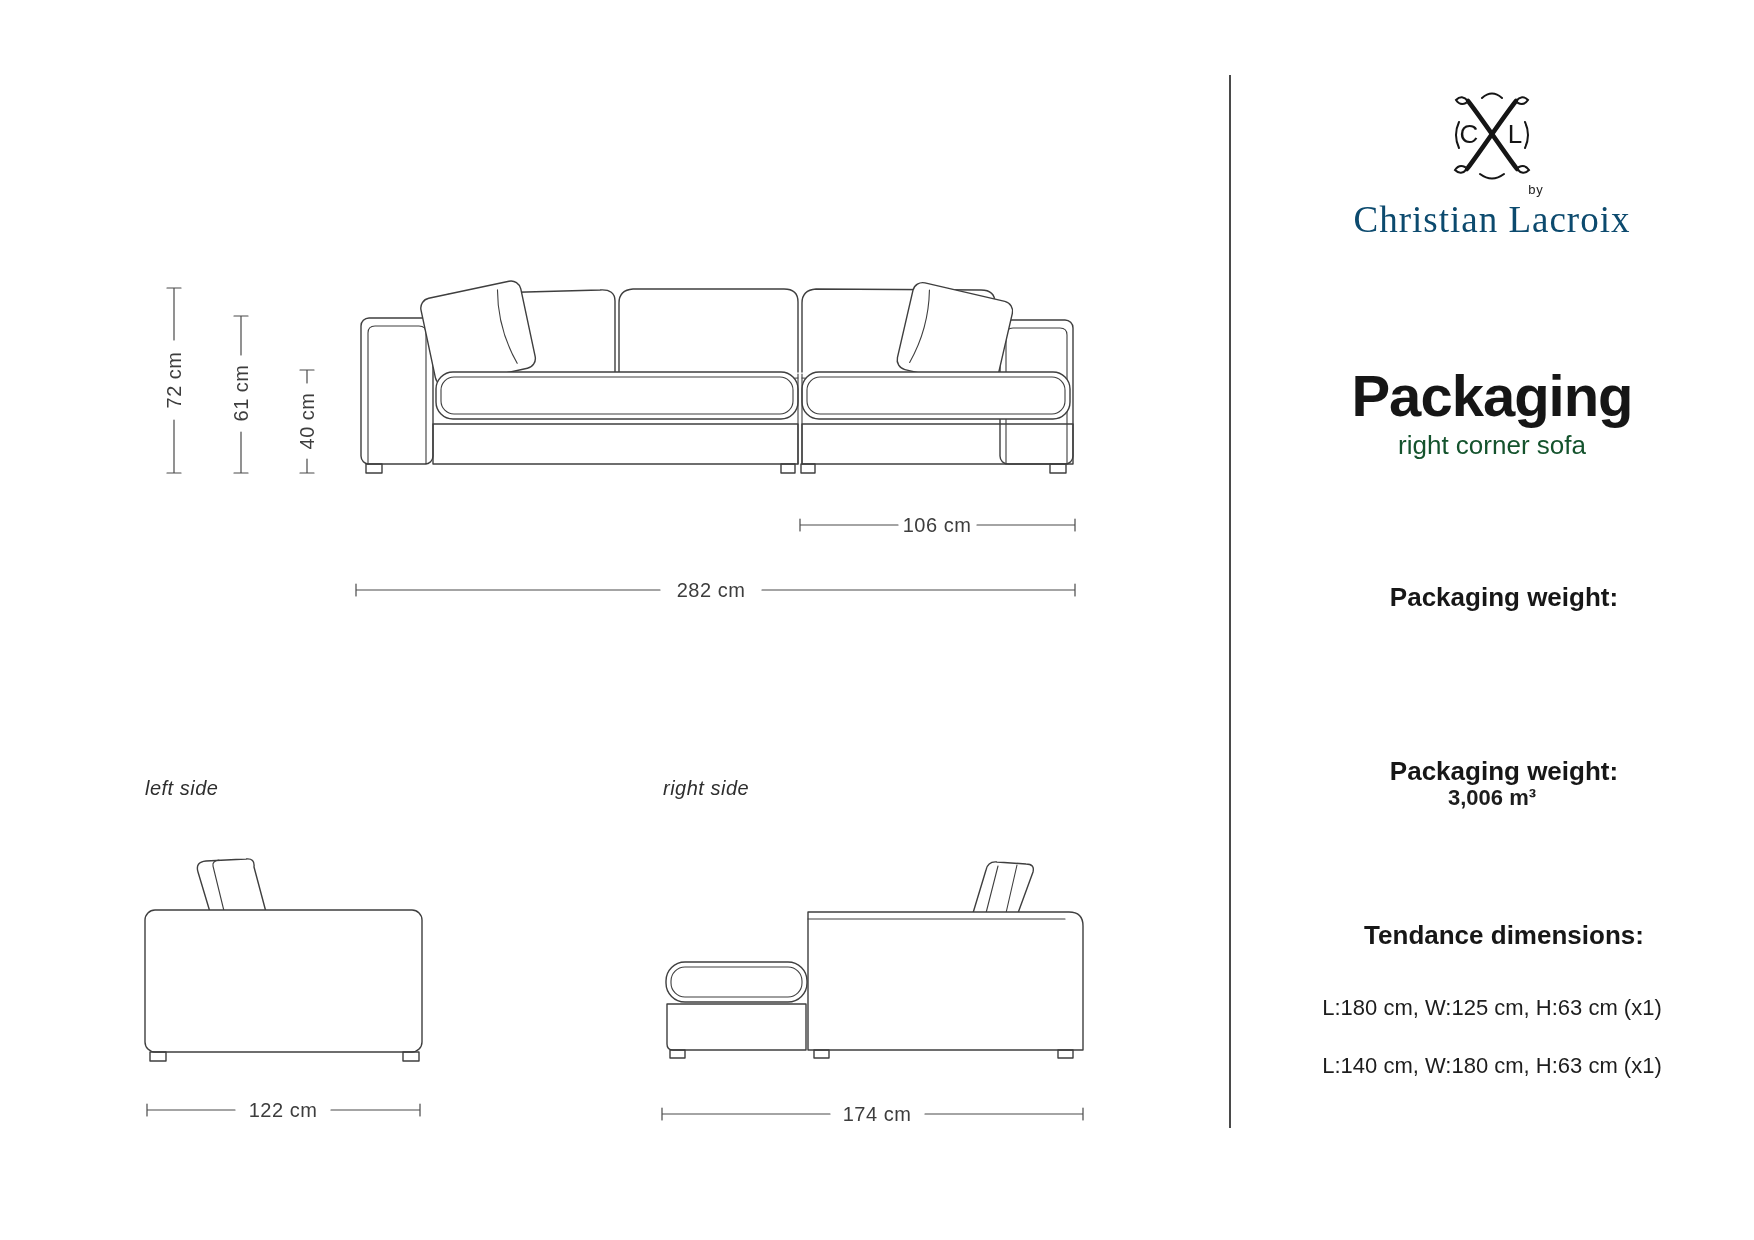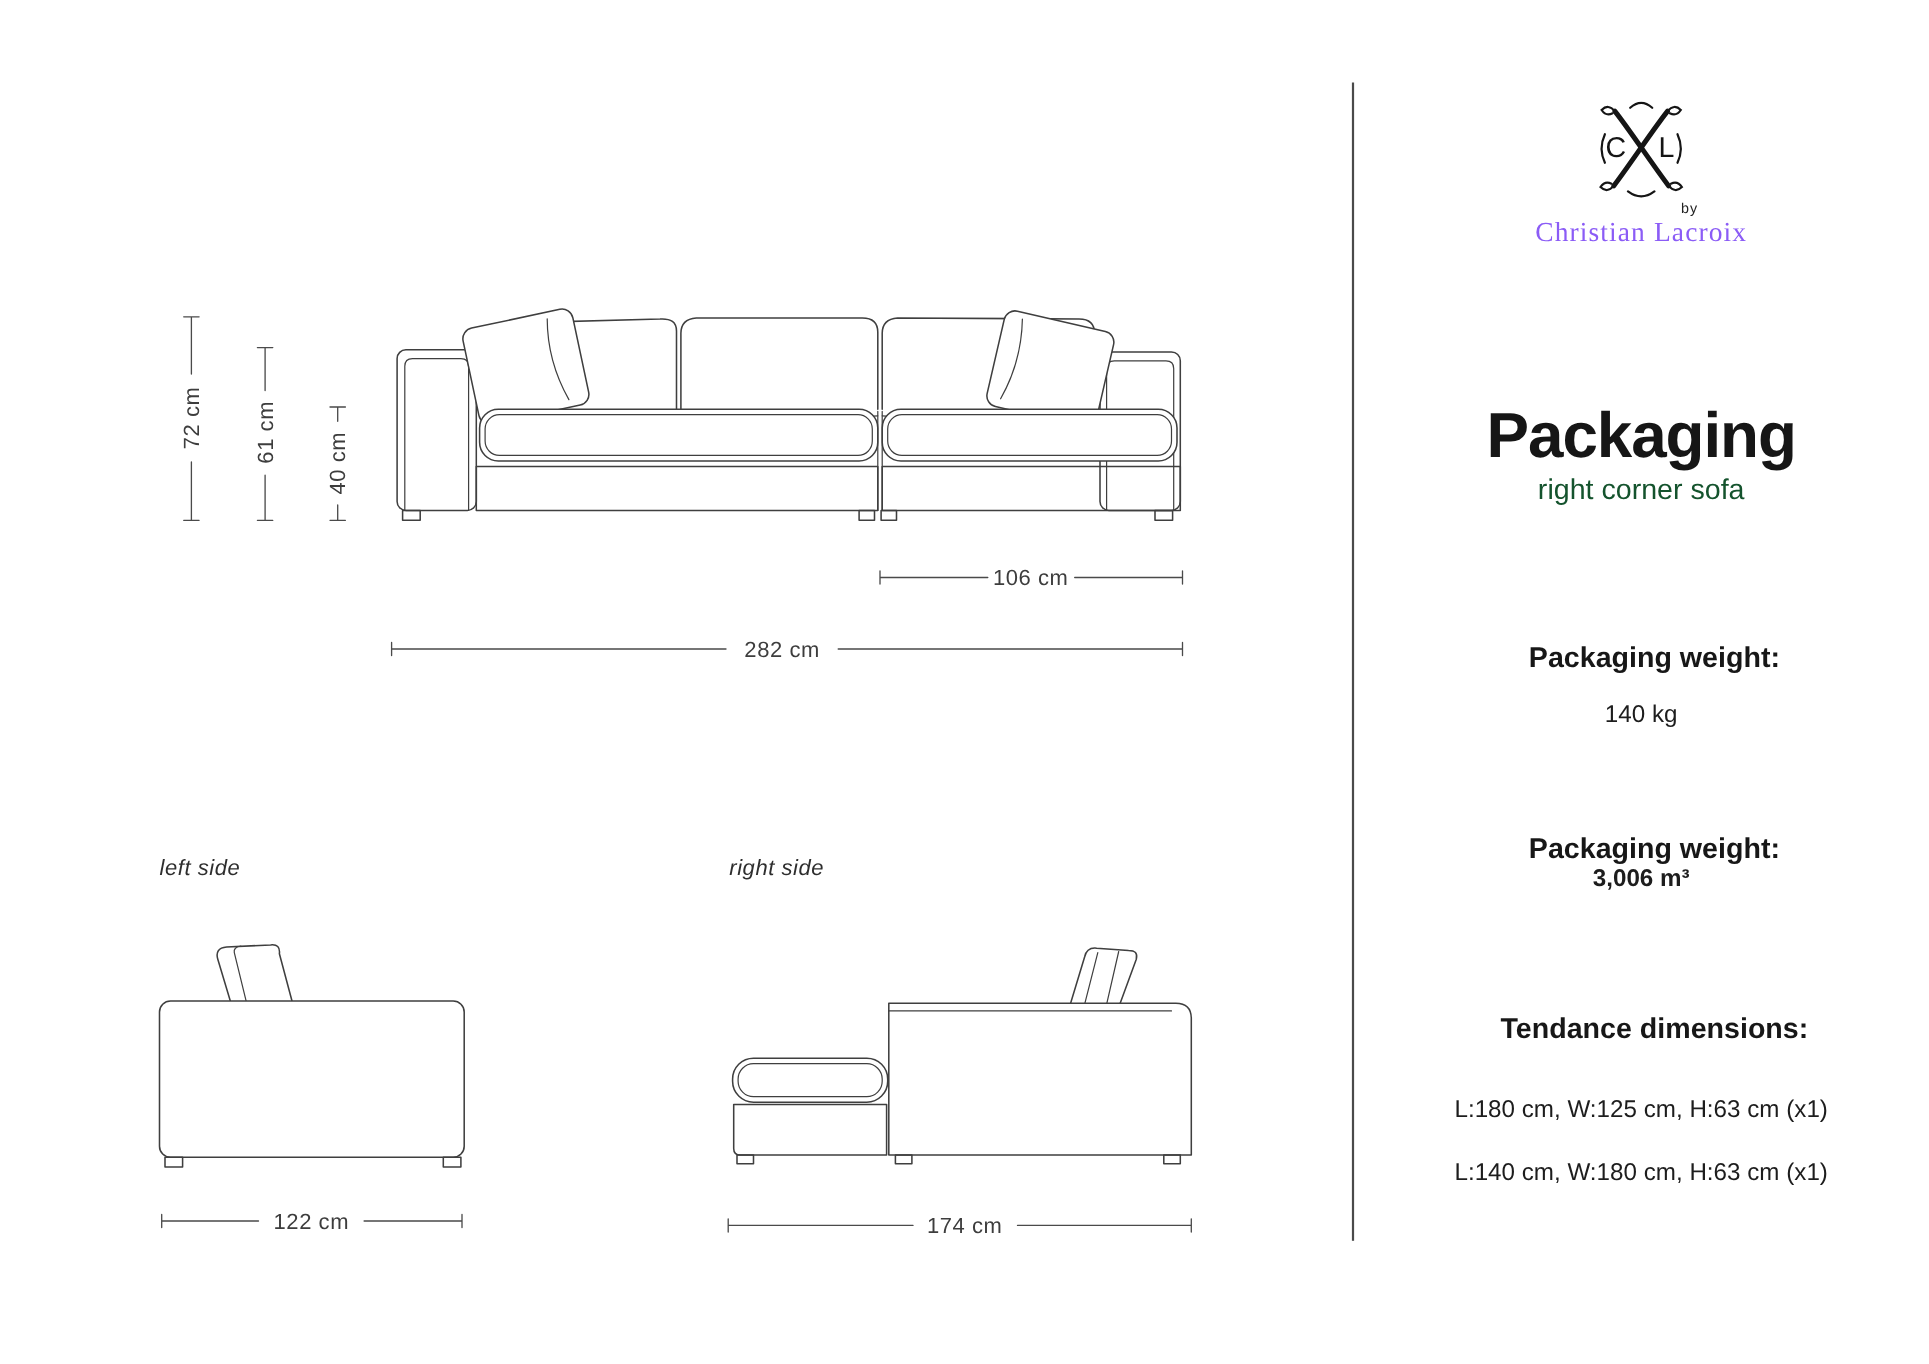--- a/index.html
+++ b/index.html
@@ -10,21 +10,21 @@
   #drawing-panel{left:0;top:0;width:1230px;height:1240px;}
   svg text{font-family:"Liberation Sans",sans-serif;}
   .dim-text{font-size:20px;fill:#3d3d3d;letter-spacing:0.5px;}
   .view-label{font-size:20px;fill:#2e2e2e;font-style:italic;letter-spacing:0.5px;}
   
   #divider{left:1229px;top:75px;width:2px;height:1053px;background:#4a4a4a;}
   
   #info-col{left:1230px;top:0;width:524px;height:1240px;text-align:center;}
   .logo-by{top:182px;left:0;width:100%;font-size:13px;color:#222;letter-spacing:1px;padding-left:44px;}
   .logo-brand{top:198px;left:0;width:100%;font-family:"Liberation Serif",serif;
-              font-size:25px;color:#8b5cf6;letter-spacing:1px;}
+              font-size:37px;color:#0c4a6e;letter-spacing:1px;}
   .product-title{top:362px;left:0;width:100%;font-size:58px;font-weight:bold;
                  letter-spacing:-1px;color:#161616;}
   .product-subtitle{top:430px;left:0;width:100%;font-size:26px;color:#14532d;}
   .spec-label{left:12px;width:100%;font-size:26px;font-weight:bold;color:#171717;}
   .spec-value{left:0;width:100%;font-size:22px;color:#1d1d1d;}
 </style>
 </head>
 <body>
 
 <div class="abs" id="drawing-panel">
@@ -180,21 +180,20 @@
     </svg>
   </div>
 
   <div class="abs logo-by">by</div>
   <div class="abs logo-brand">Christian Lacroix</div>
 
   <div class="abs product-title">Packaging</div>
   <div class="abs product-subtitle">right corner sofa</div>
 
   <div class="abs spec-label" style="top:582px;">Packaging weight:</div>
-  <div class="abs spec-value" style="top:636px;">140 kg</div>
 
   <div class="abs spec-label" style="top:756px;">Packaging weight:</div>
   <div class="abs spec-value" style="top:785px;font-weight:bold;">3,006 m³</div>
 
   <div class="abs spec-label" style="top:920px;">Tendance dimensions:</div>
   <div class="abs spec-value" style="top:972px;margin-top:23px;">L:180 cm, W:125 cm, H:63 cm (x1)</div>
   <div class="abs spec-value" style="top:1023px;margin-top:30px;">L:140 cm, W:180 cm, H:63 cm (x1)</div>
 </div>
 
 </body></html>

